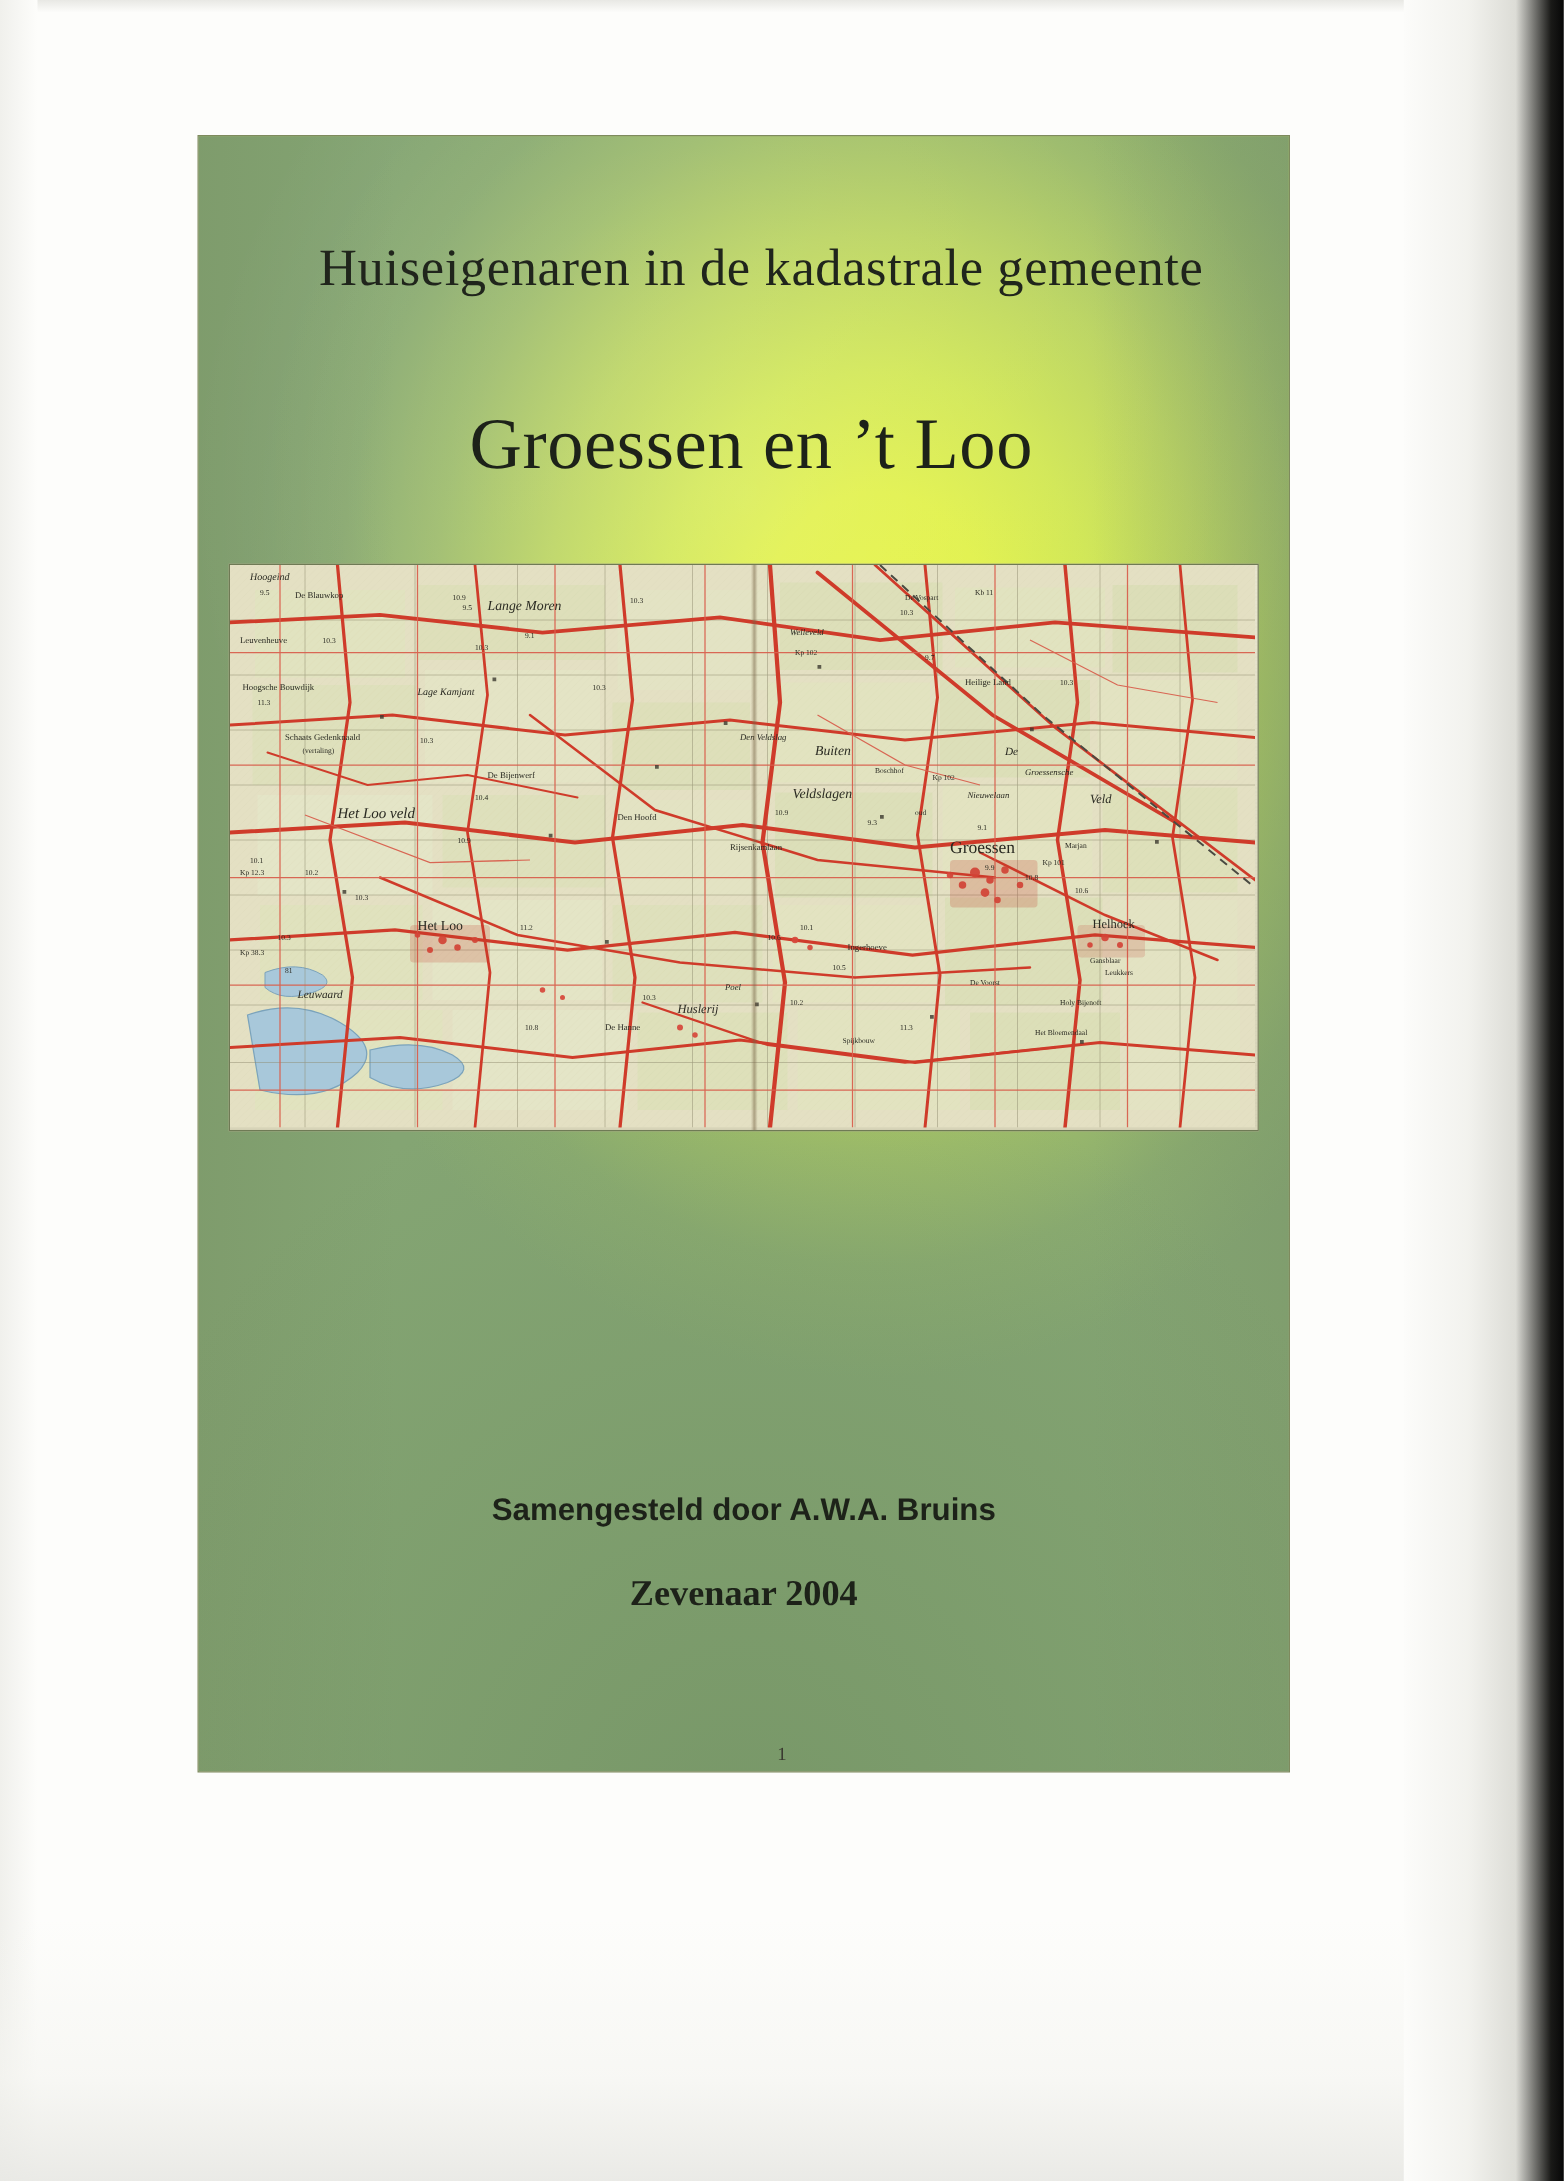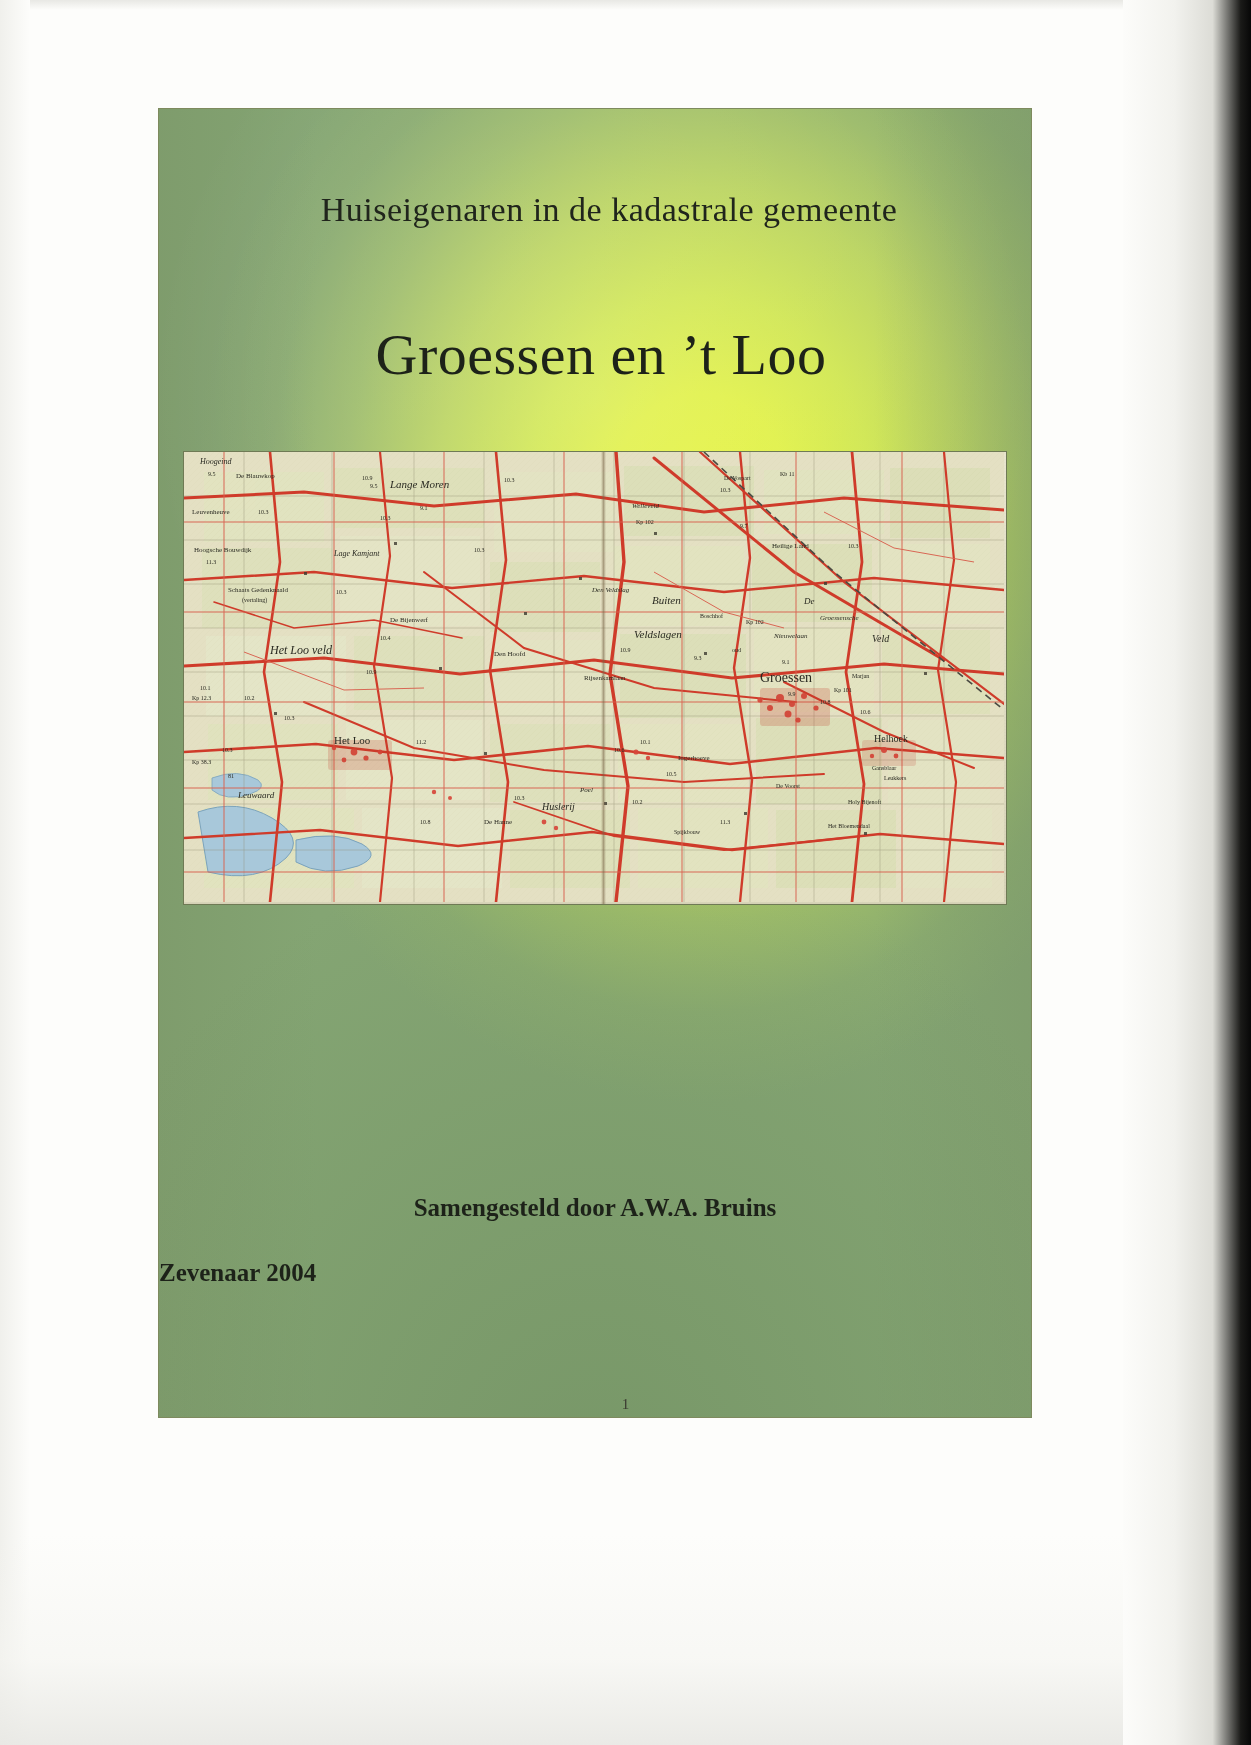--- a/index.html
+++ b/index.html
@@ -77,21 +77,21 @@
     z-index: 2;
     width: 100%;
     height: 100%;
   }
 
   .title-sub {
     position: absolute;
     top: 82px;
     left: 0; right: 0;
     text-align: center;
-    font-size: 34px;
+    font-size: 42px;
     letter-spacing: 0.5px;
     color: #20251c;
     font-family: "Liberation Serif", serif;
     font-weight: 400;
     padding-left: 28px;
   }
   .title-main {
     position: absolute;
     top: 212px;
     left: 12px; right: 0;
@@ -135,27 +135,28 @@
 
   
   .credit-author {
     position: absolute;
     left: 0; right: 0;
     top: 1085px;
     text-align: center;
     font-size: 25px;
     font-weight: bold;
     color: #1d2219;
-    font-family: Liberation Serif, serif;
+    font-family: Liberation Sans, sans-serif;
   }
   .credit-place {
     position: absolute;
     left: 0; right: 0;
     top: 1150px;
-    font-size: 25px;
+    text-align: center;
+    font-size: 29px;
     font-weight: bold;
     color: #1d2219;
     font-family: "Liberation Serif", serif;
   }
 
   .page-number {
     position: absolute;
     left: 0; right: 0;
     bottom: 6px;
     text-align: center;

